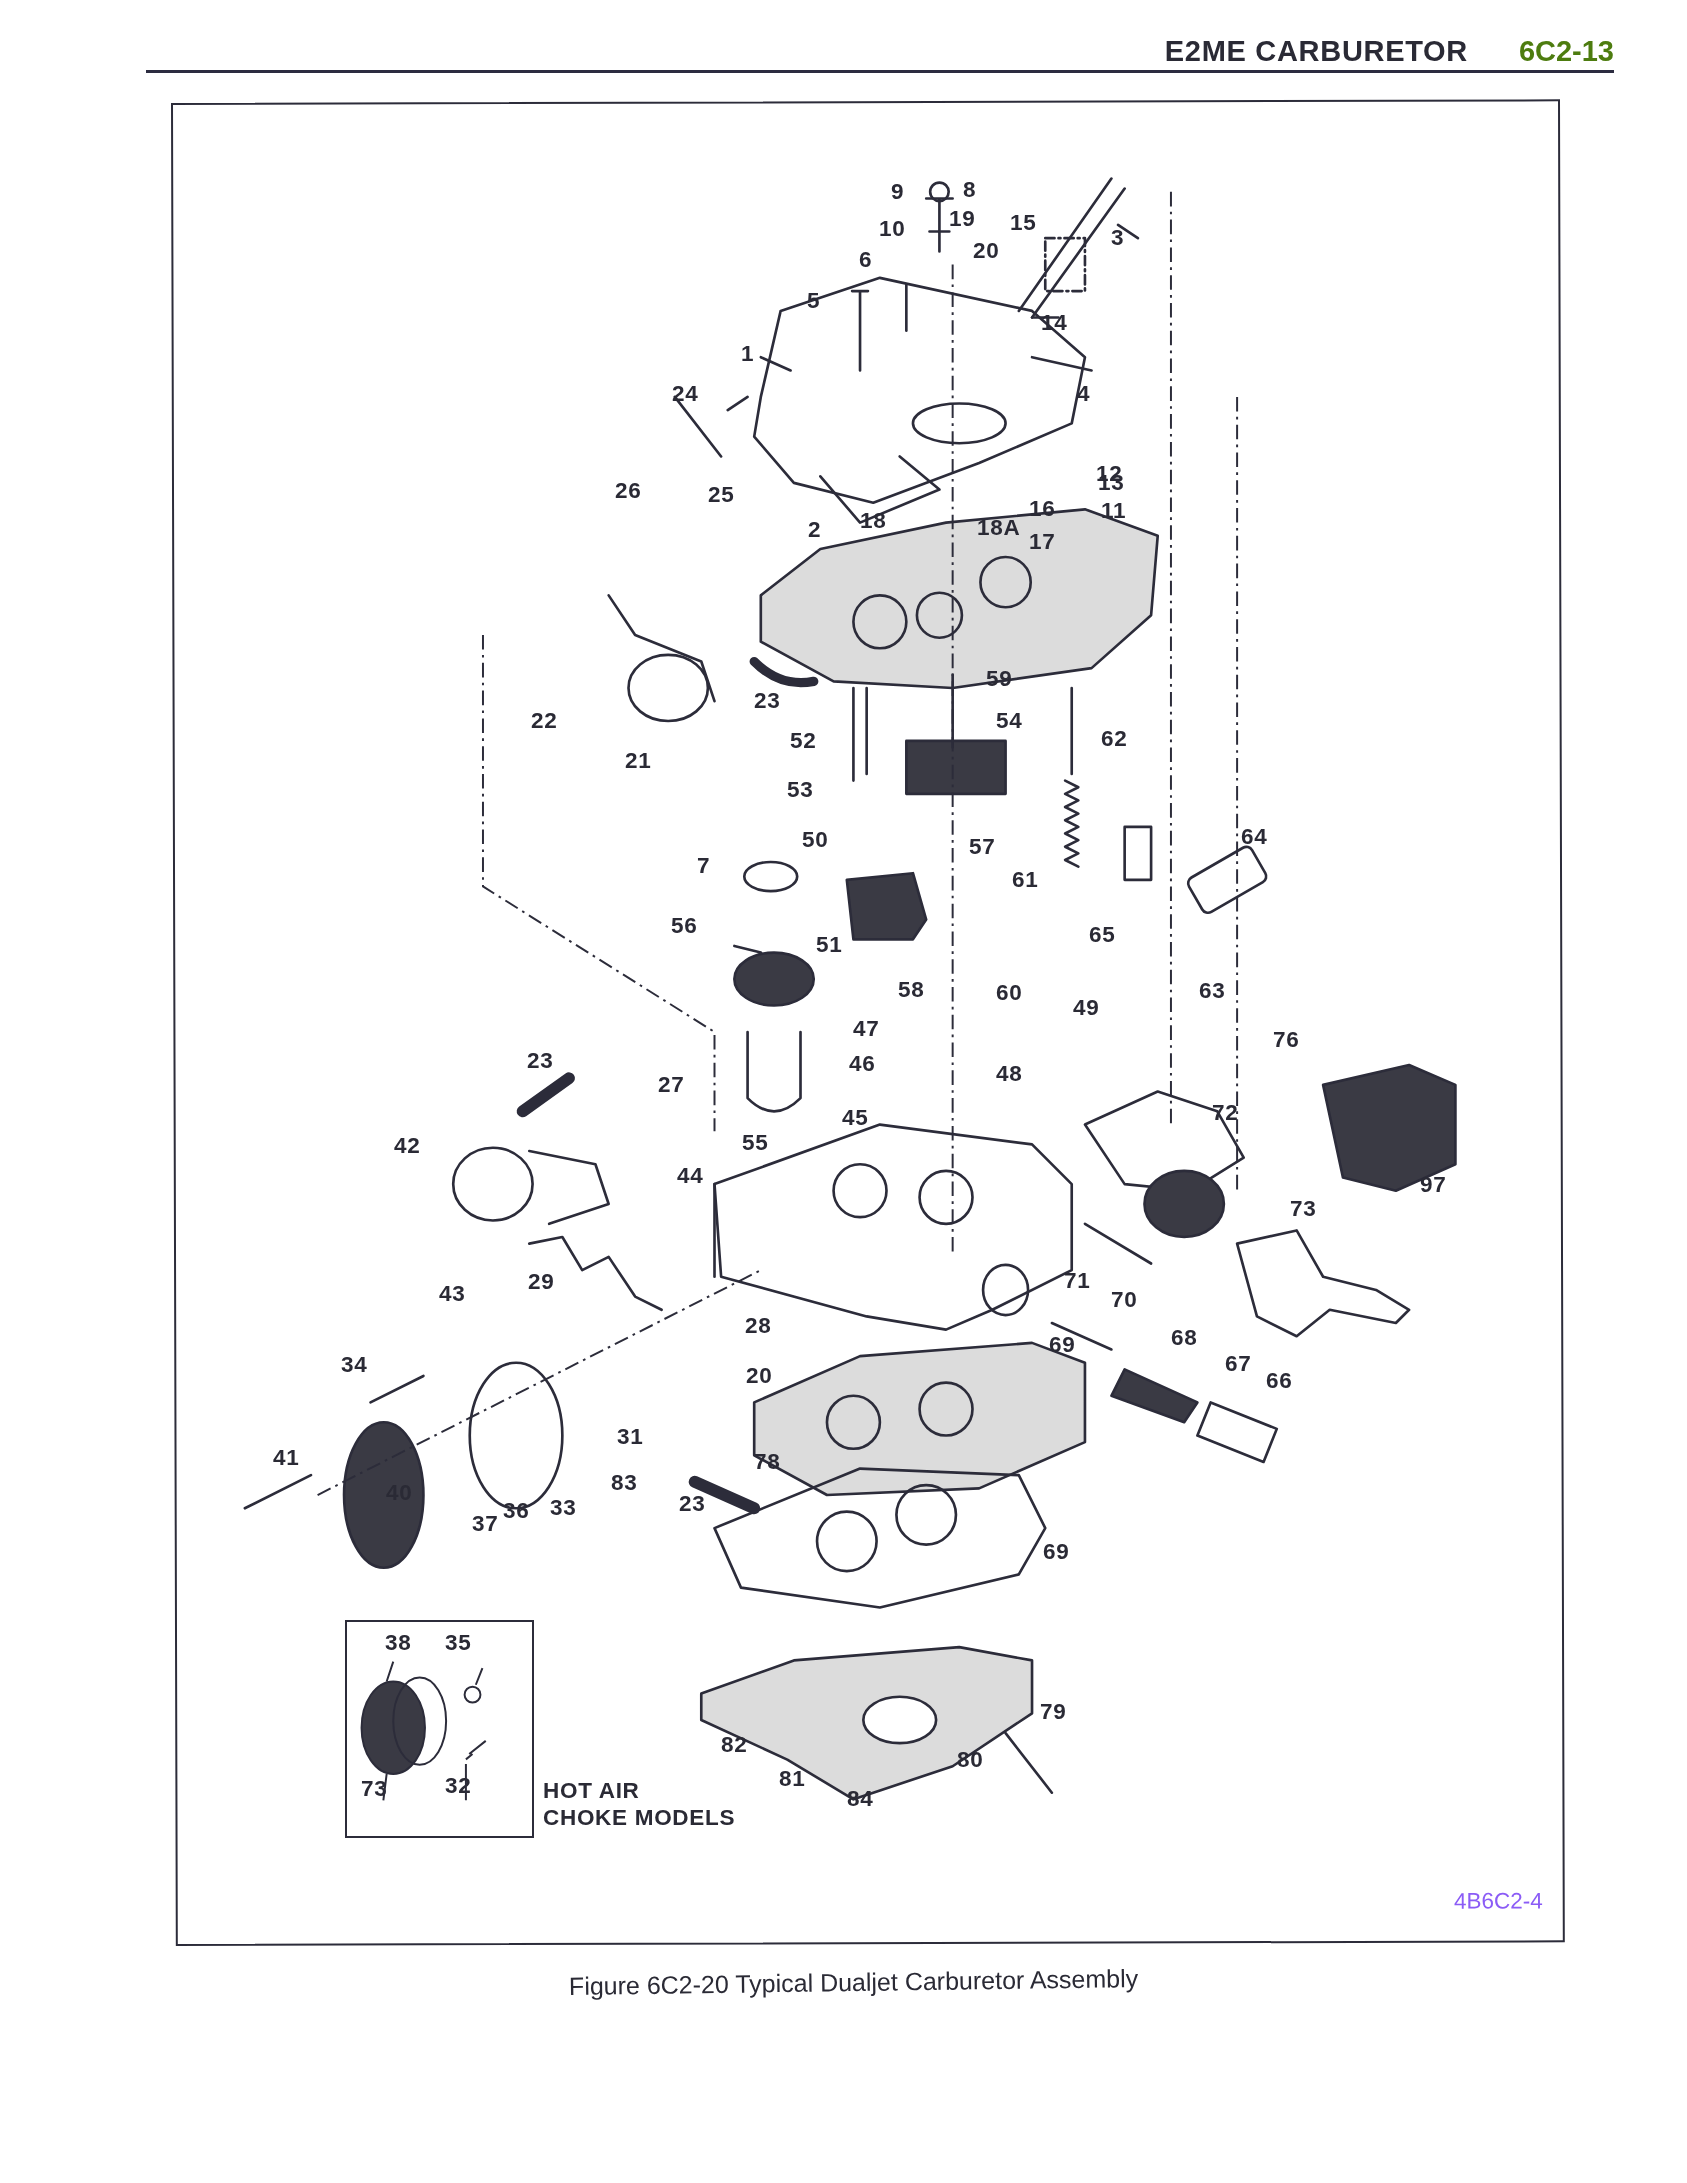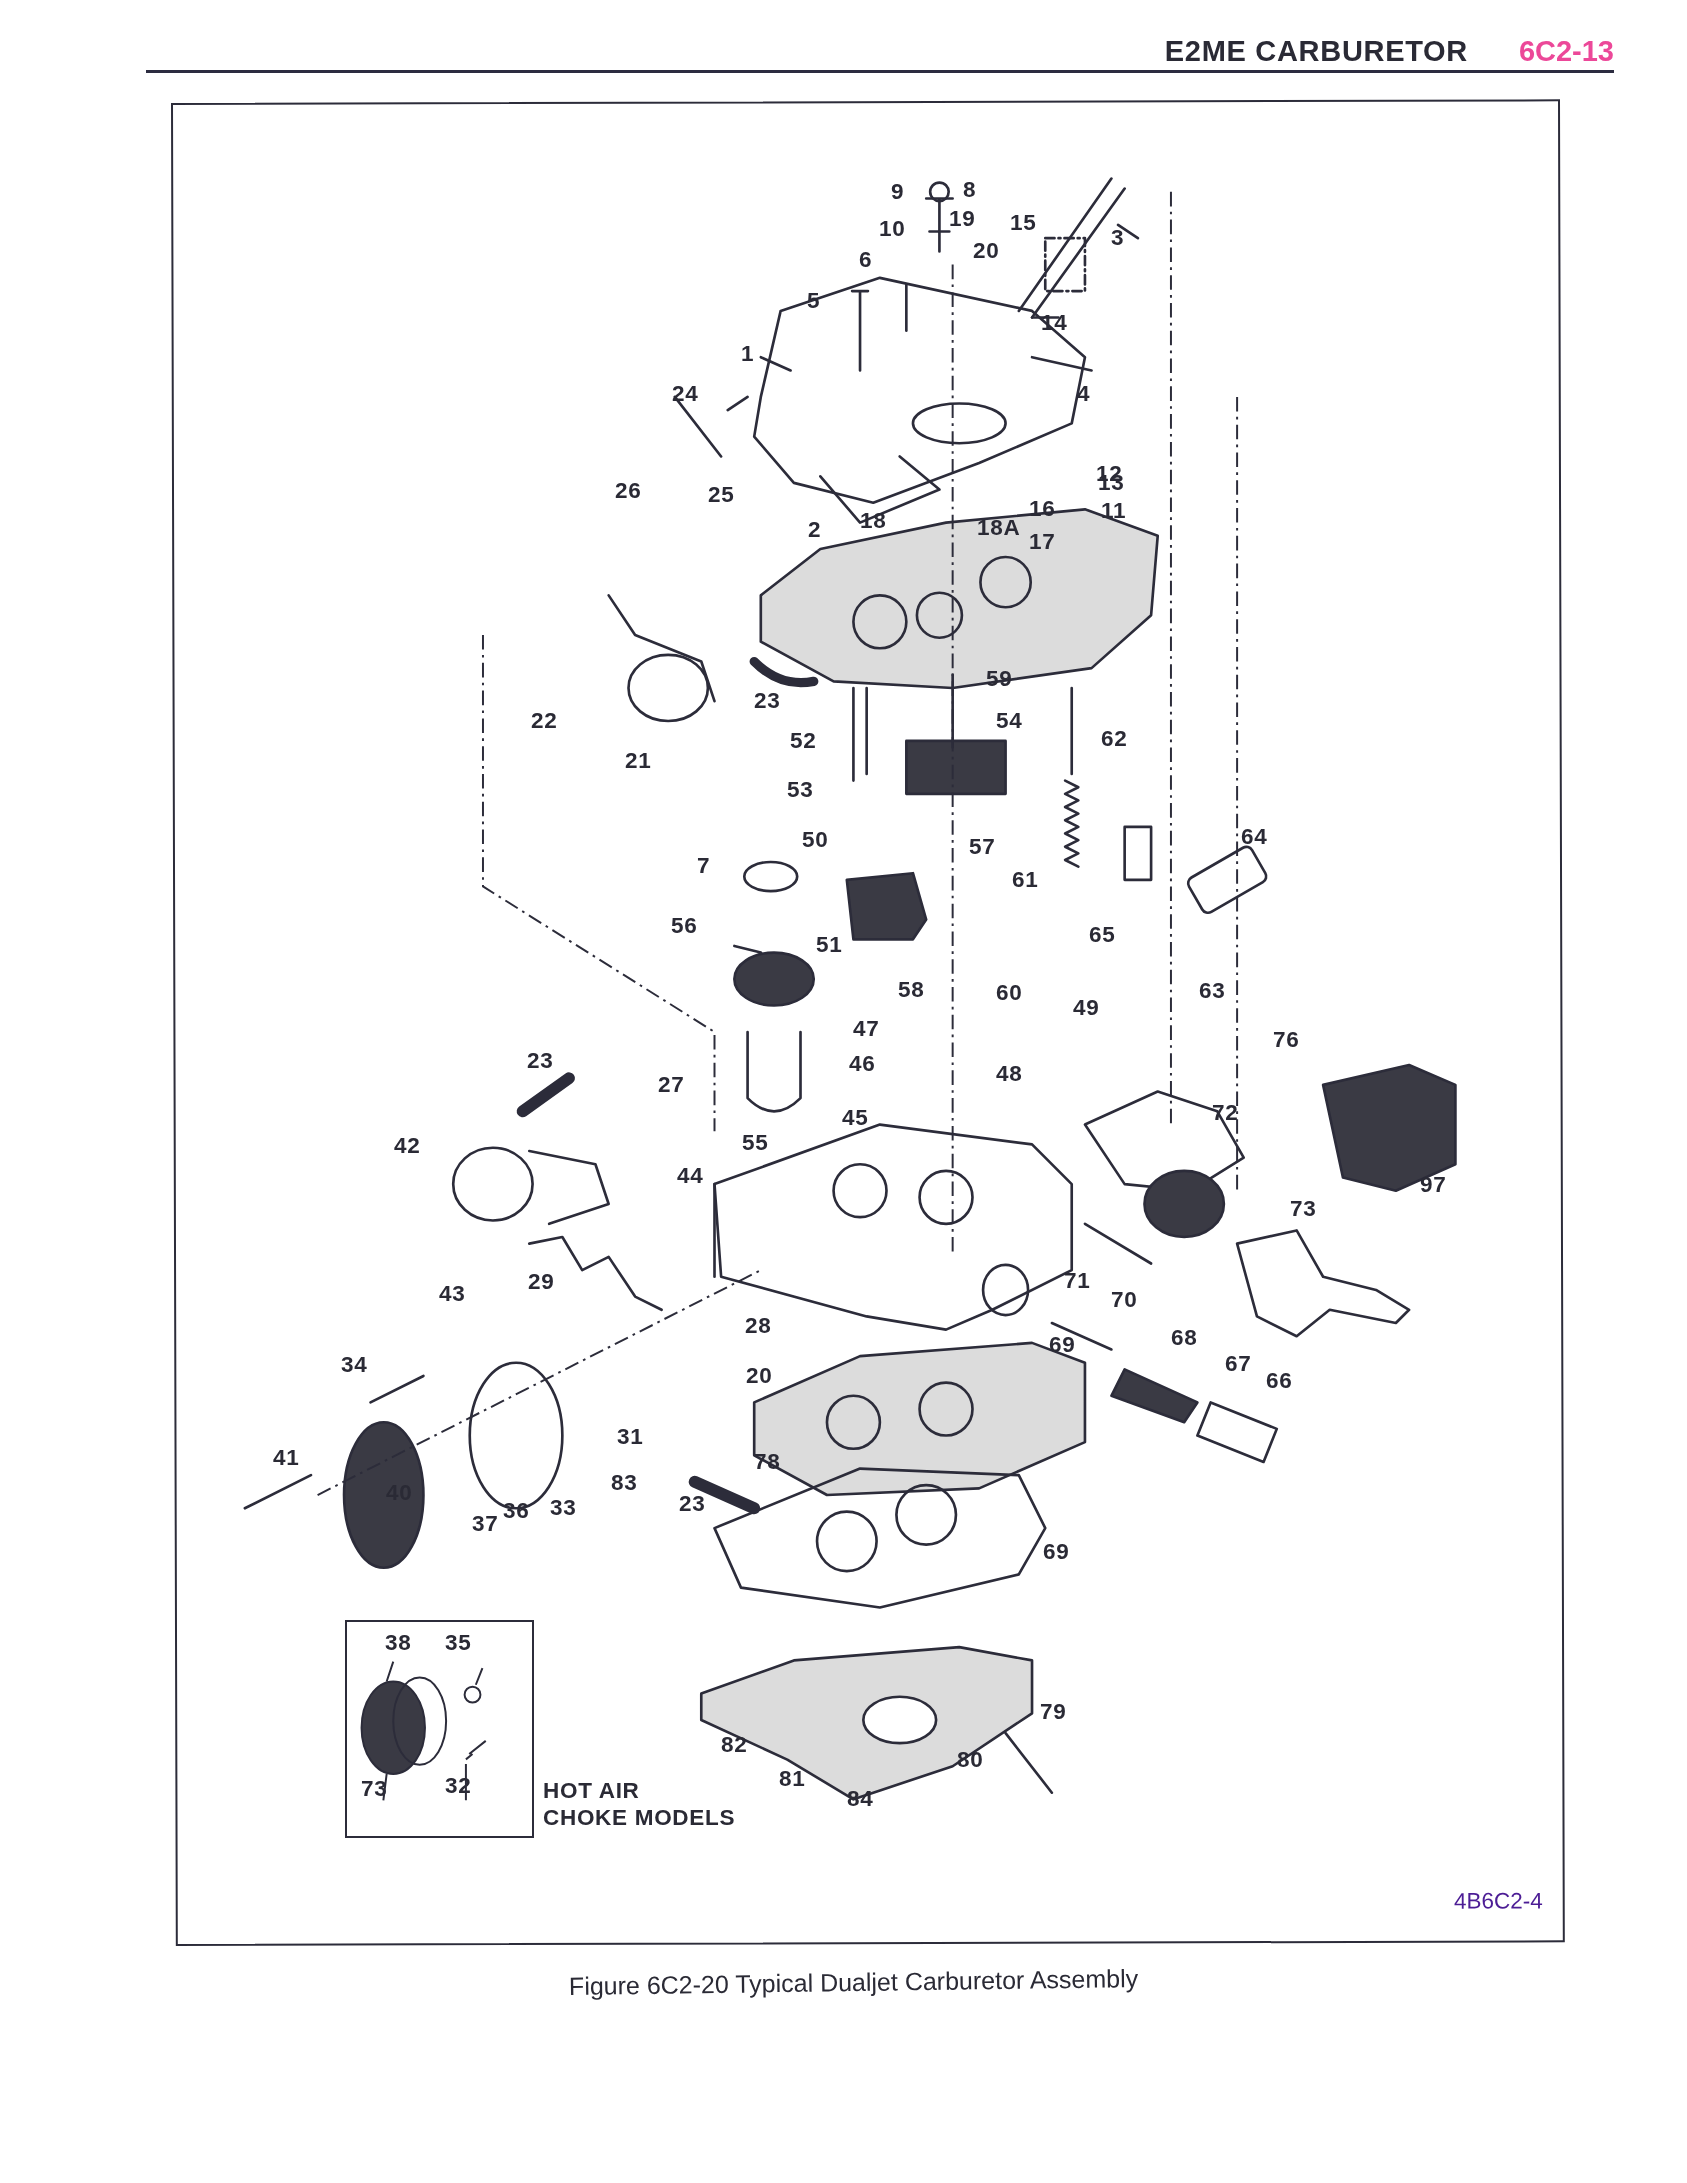--- a/index.html
+++ b/index.html
@@ -2,24 +2,24 @@
 <html style="font-size:10.6px"><head>
 <meta charset="utf-8">
 <style>
   html, body { margin:0; padding:0; background:#ffffff; }
   body { width:1687px; height:2183px; position:relative; overflow:hidden;
          font-family:"Liberation Sans", sans-serif; color:#2a2a35; }
   .header { position:absolute; top:32px; right:73px; left:146px; height:41px; }
   .header-rule { position:absolute; left:0; right:0; bottom:0; height:3.3px; background:#2c2c40; }
   .header-title { position:absolute; right:146px; top:2.6px; font-weight:bold; font-size:29px;
                   letter-spacing:0.7px; color:#2a2a35; }
-  .header-page { position:absolute; right:0; top:2.6px; font-weight:bold; font-size:29px; color:#ec4899; }
+  .header-page { position:absolute; right:0; top:2.6px; font-weight:bold; font-size:29px; color:#4d7c0f; }
   .frame { position:absolute; left:171px; top:103px; width:1385px; height:1839px;
            border:2.6px solid #2c2c3a; transform:rotate(-0.15deg); transform-origin:top left; }
-  .fig-id { position:absolute; right:20px; bottom:26.5px; font-size:22.5px; color:#4c1d95; }
+  .fig-id { position:absolute; right:20px; bottom:26.5px; font-size:22.5px; color:#8b5cf6; }
   .caption { position:absolute; left:569px; top:1972px; font-size:25px; color:#2a2a35;
              transform:rotate(-0.8deg); transform-origin:left; }
   svg.diagram { position:absolute; left:0; top:0; width:1687px; height:2183px; }
   .lbl { position:absolute; font-weight:bold; font-size:22.5px; color:#2a2a35;
          font-family:"Liberation Sans", sans-serif; letter-spacing:0.7px; }
   .inset { position:absolute; left:345px; top:1620px; width:185px; height:214px;
            border:2px solid #2c2c3a; }
   .inset-note { position:absolute; left:543px; top:1778px; font-weight:bold; font-size:22.5px;
                 line-height:26.5px; color:#2a2a35; letter-spacing:0.7px; }
 </style>

